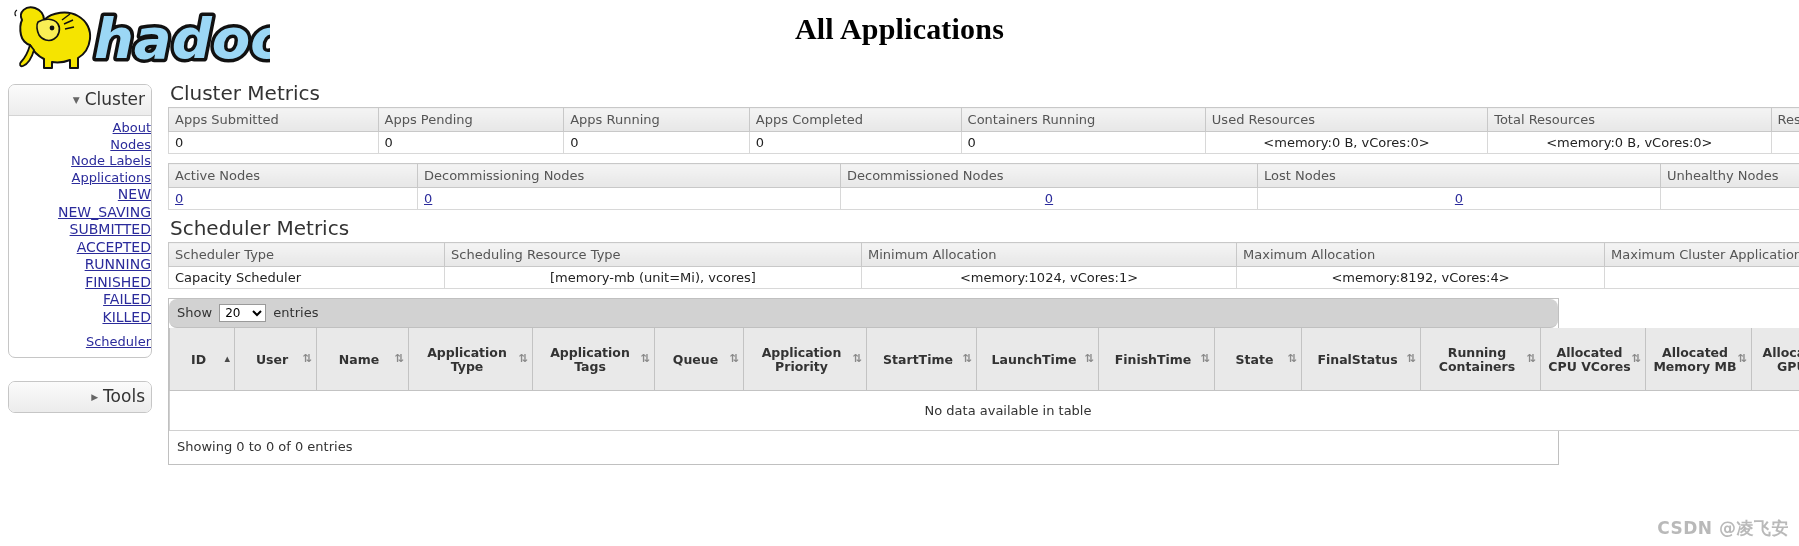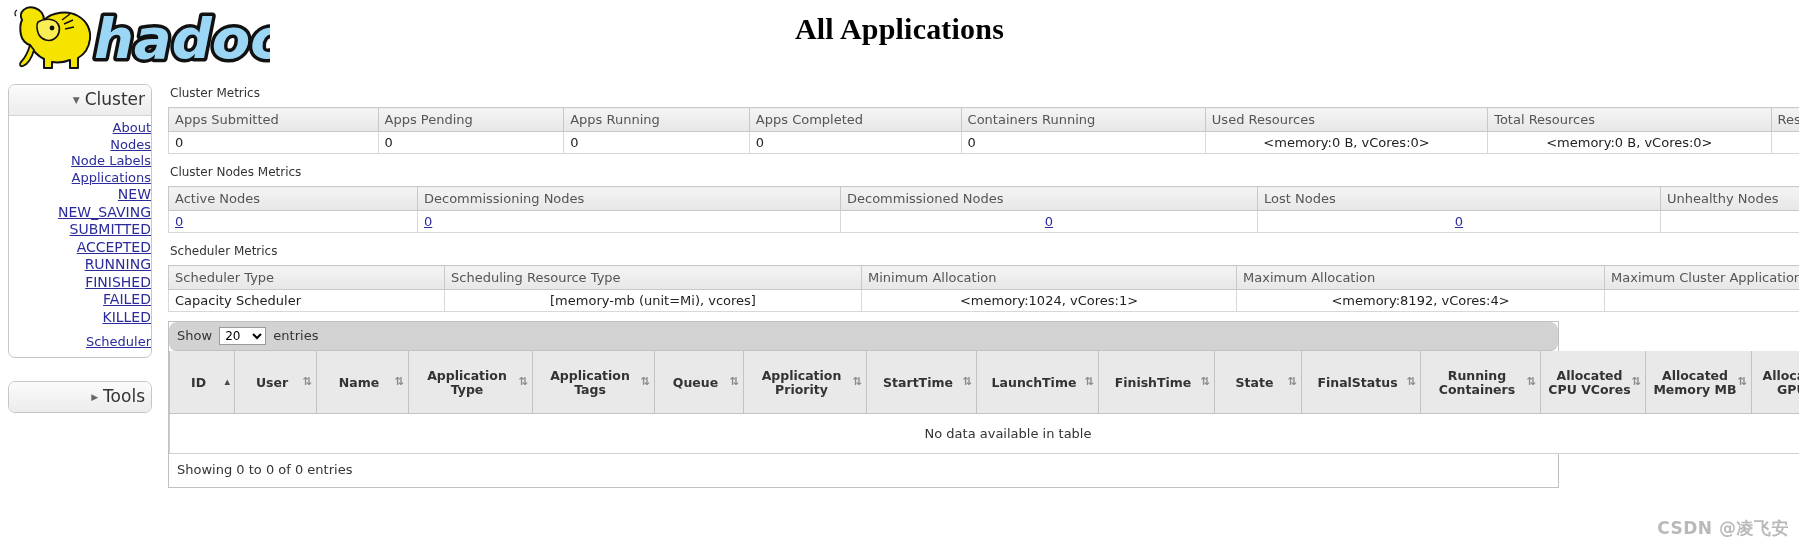--- a/index.html
+++ b/index.html
@@ -32,21 +32,21 @@
   .tri{display:inline-block;font-size:9px;color:#666;margin-right:5px;vertical-align:2px;}
   .navlist{list-style:none;margin:0;padding:4px 0 6px 0;}
   .navlist li{padding:0 0 0 22px;line-height:16.5px;}
   .navlist li.sub{padding-left:44px;}
   .navlist li.gap{height:8px;line-height:8px;}
   .navlist a{color:#2b2b9b;text-decoration:underline;font-size:13px;}
   .navlist li.sub a{font-size:14px;}
   
   #main{position:absolute;left:168px;top:84px;right:0;bottom:0;overflow:hidden;}
   .sect-title{
-    font-size:12px;color:#333;margin:0 0 4px 2px;line-height:19px;font-weight:normal;
+    font-size:20px;color:#333;margin:0 0 4px 2px;line-height:19px;font-weight:normal;
   }
   .mtable{border-collapse:collapse;table-layout:fixed;border:1px solid #bbb;background:#fff;}
   .mtable th{
     background:linear-gradient(to bottom,#f4f4f4 0%,#e7e7e7 100%);
     border:1px solid #c8c8c8;font-weight:normal;color:#555;
     font-size:13px;padding:4px 6px;text-align:left;white-space:nowrap;
   }
   .mtable td{
     border:1px solid #d8d8d8;font-size:13px;color:#222;padding:3px 6px;
     text-align:center;white-space:nowrap;background:#fff;
@@ -173,21 +173,20 @@
         <td class="l">0</td>
         <td>&lt;memory:0 B, vCores:0&gt;</td>
         <td>&lt;memory:0 B, vCores:0&gt;</td>
         <td>&lt;memory:0 B, vCores:0&gt;</td>
       </tr>
     </tbody>
   </table>
 
   <div class="spacer"></div>
 
-  <div class="sect-title">Cluster Nodes Metrics</div>
   <table class="mtable" style="width:1900px">
     <thead>
       <tr>
         <th style="width:236px">Active Nodes</th>
         <th style="width:410px">Decommissioning Nodes</th>
         <th style="width:404px">Decommissioned Nodes</th>
         <th style="width:390px">Lost Nodes</th>
         <th style="width:460px">Unhealthy Nodes</th>
       </tr>
     </thead>

